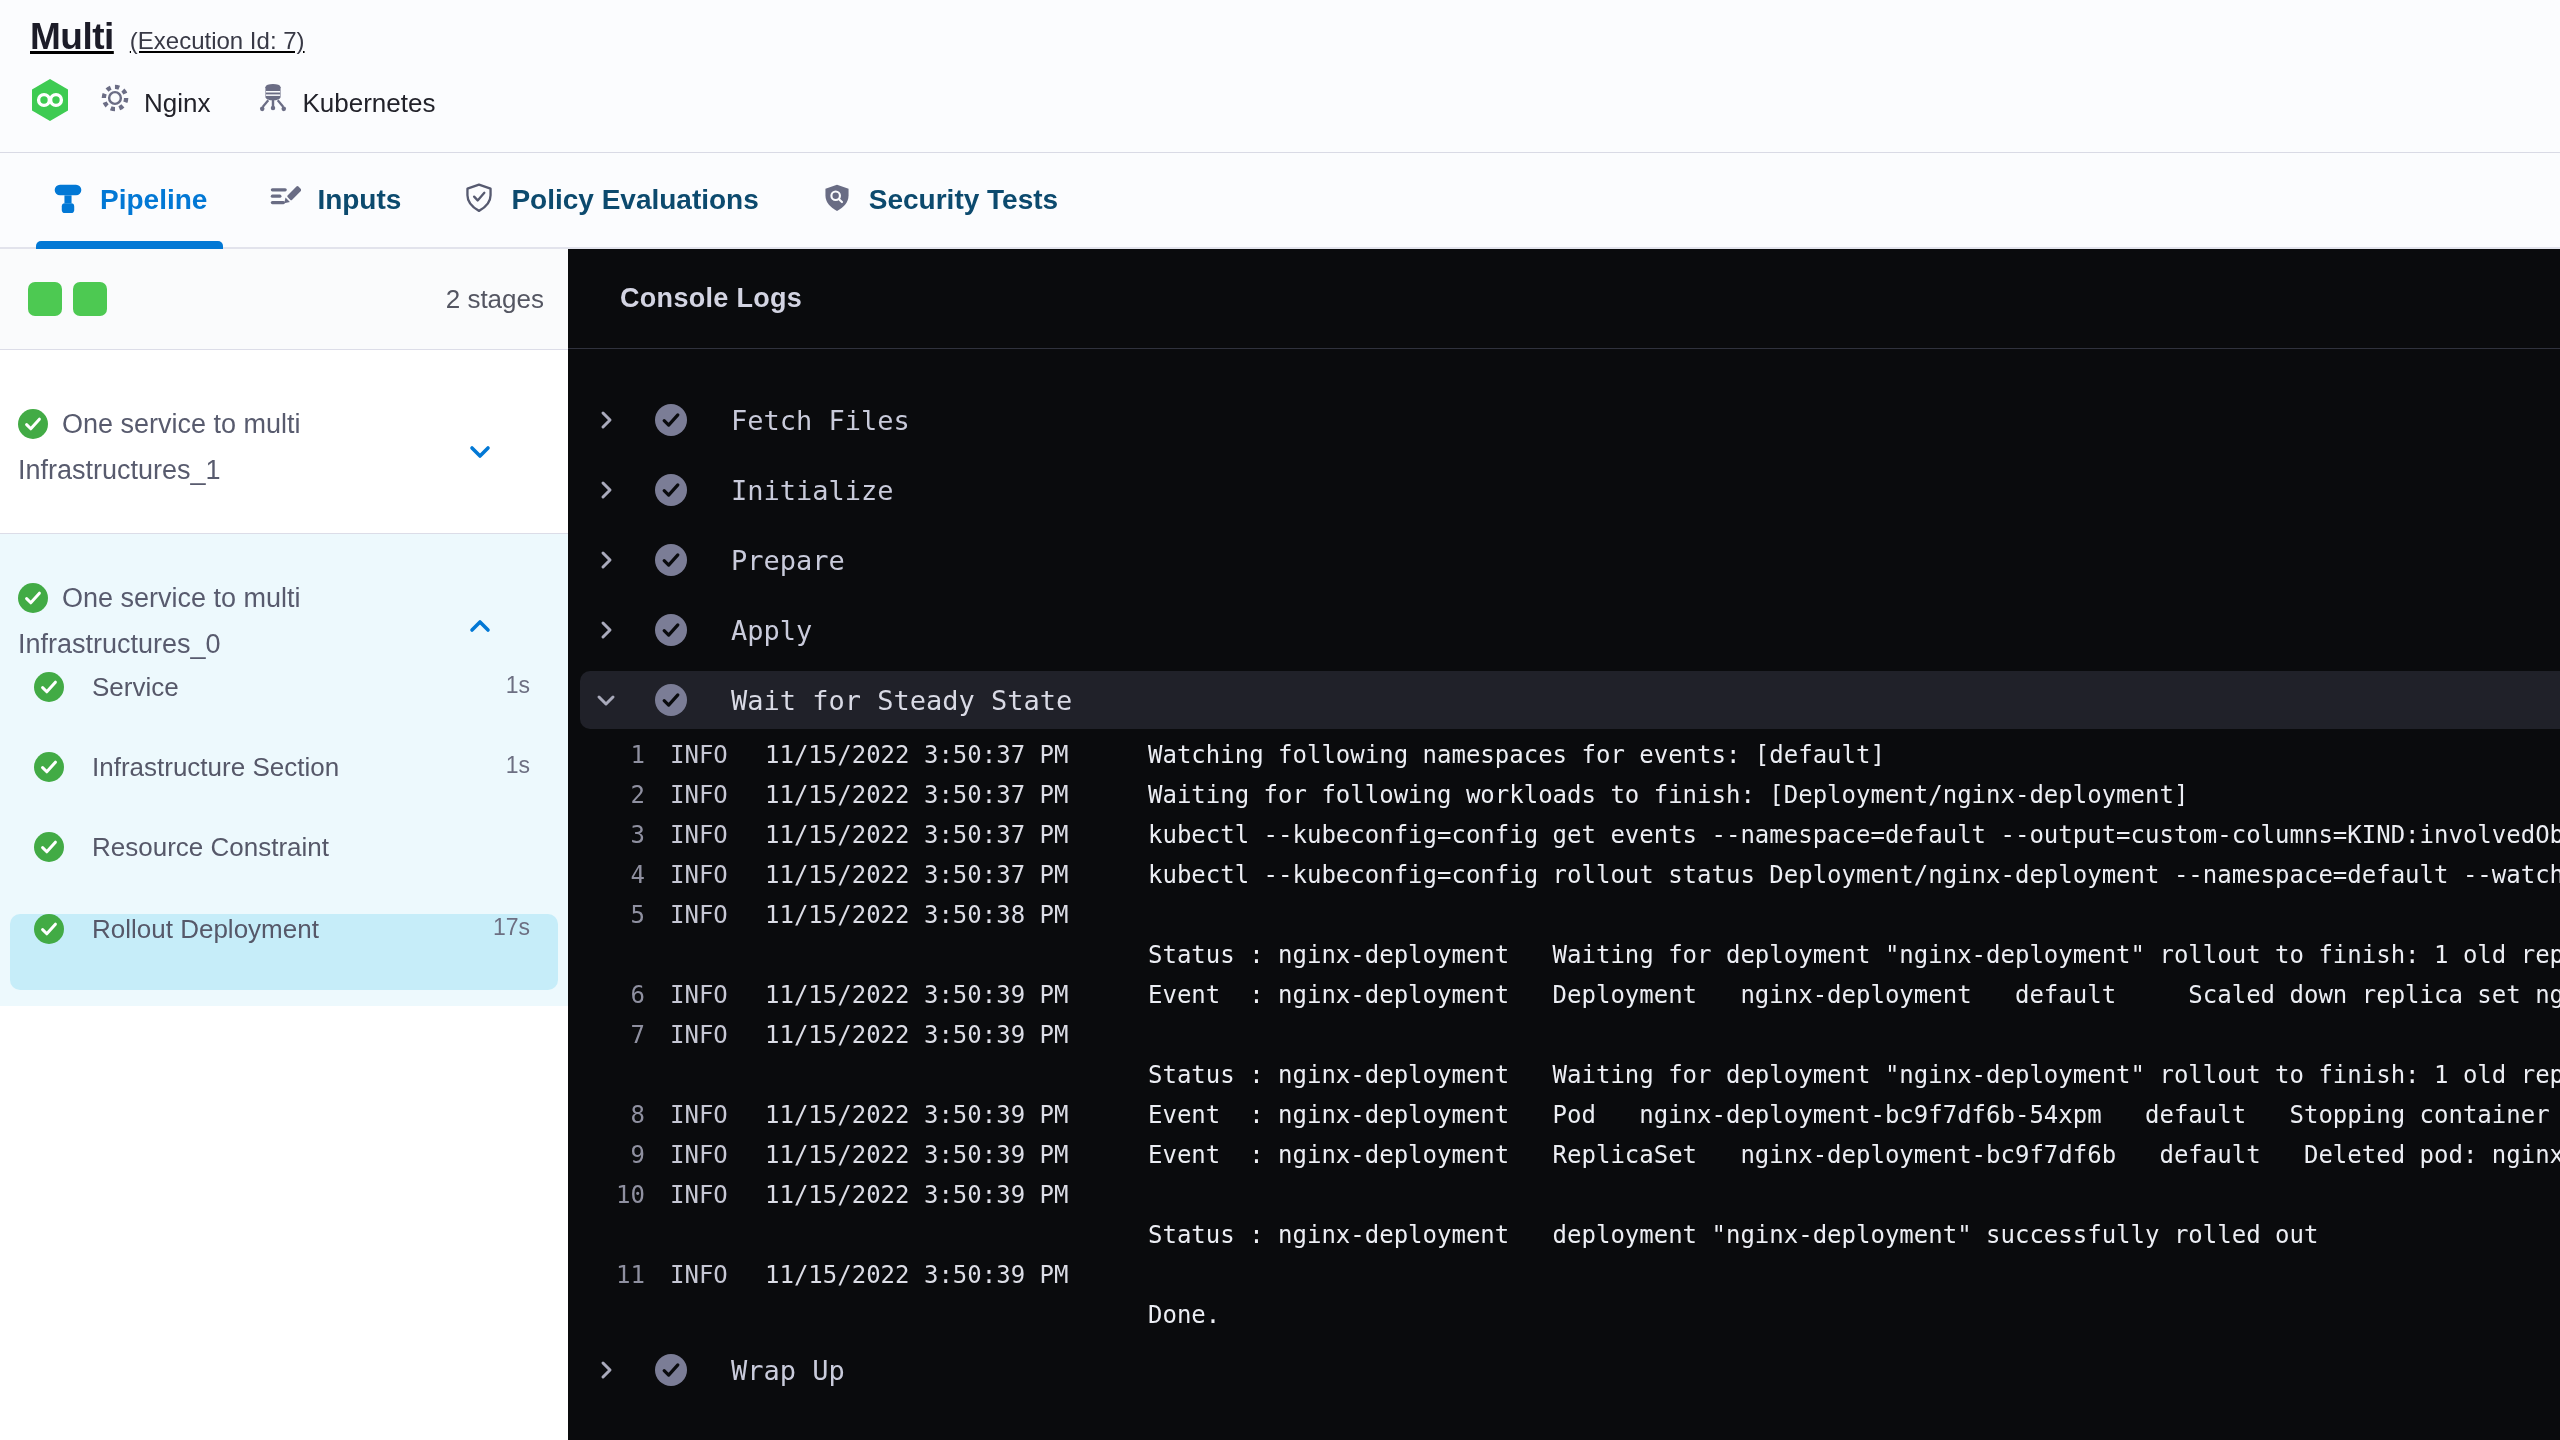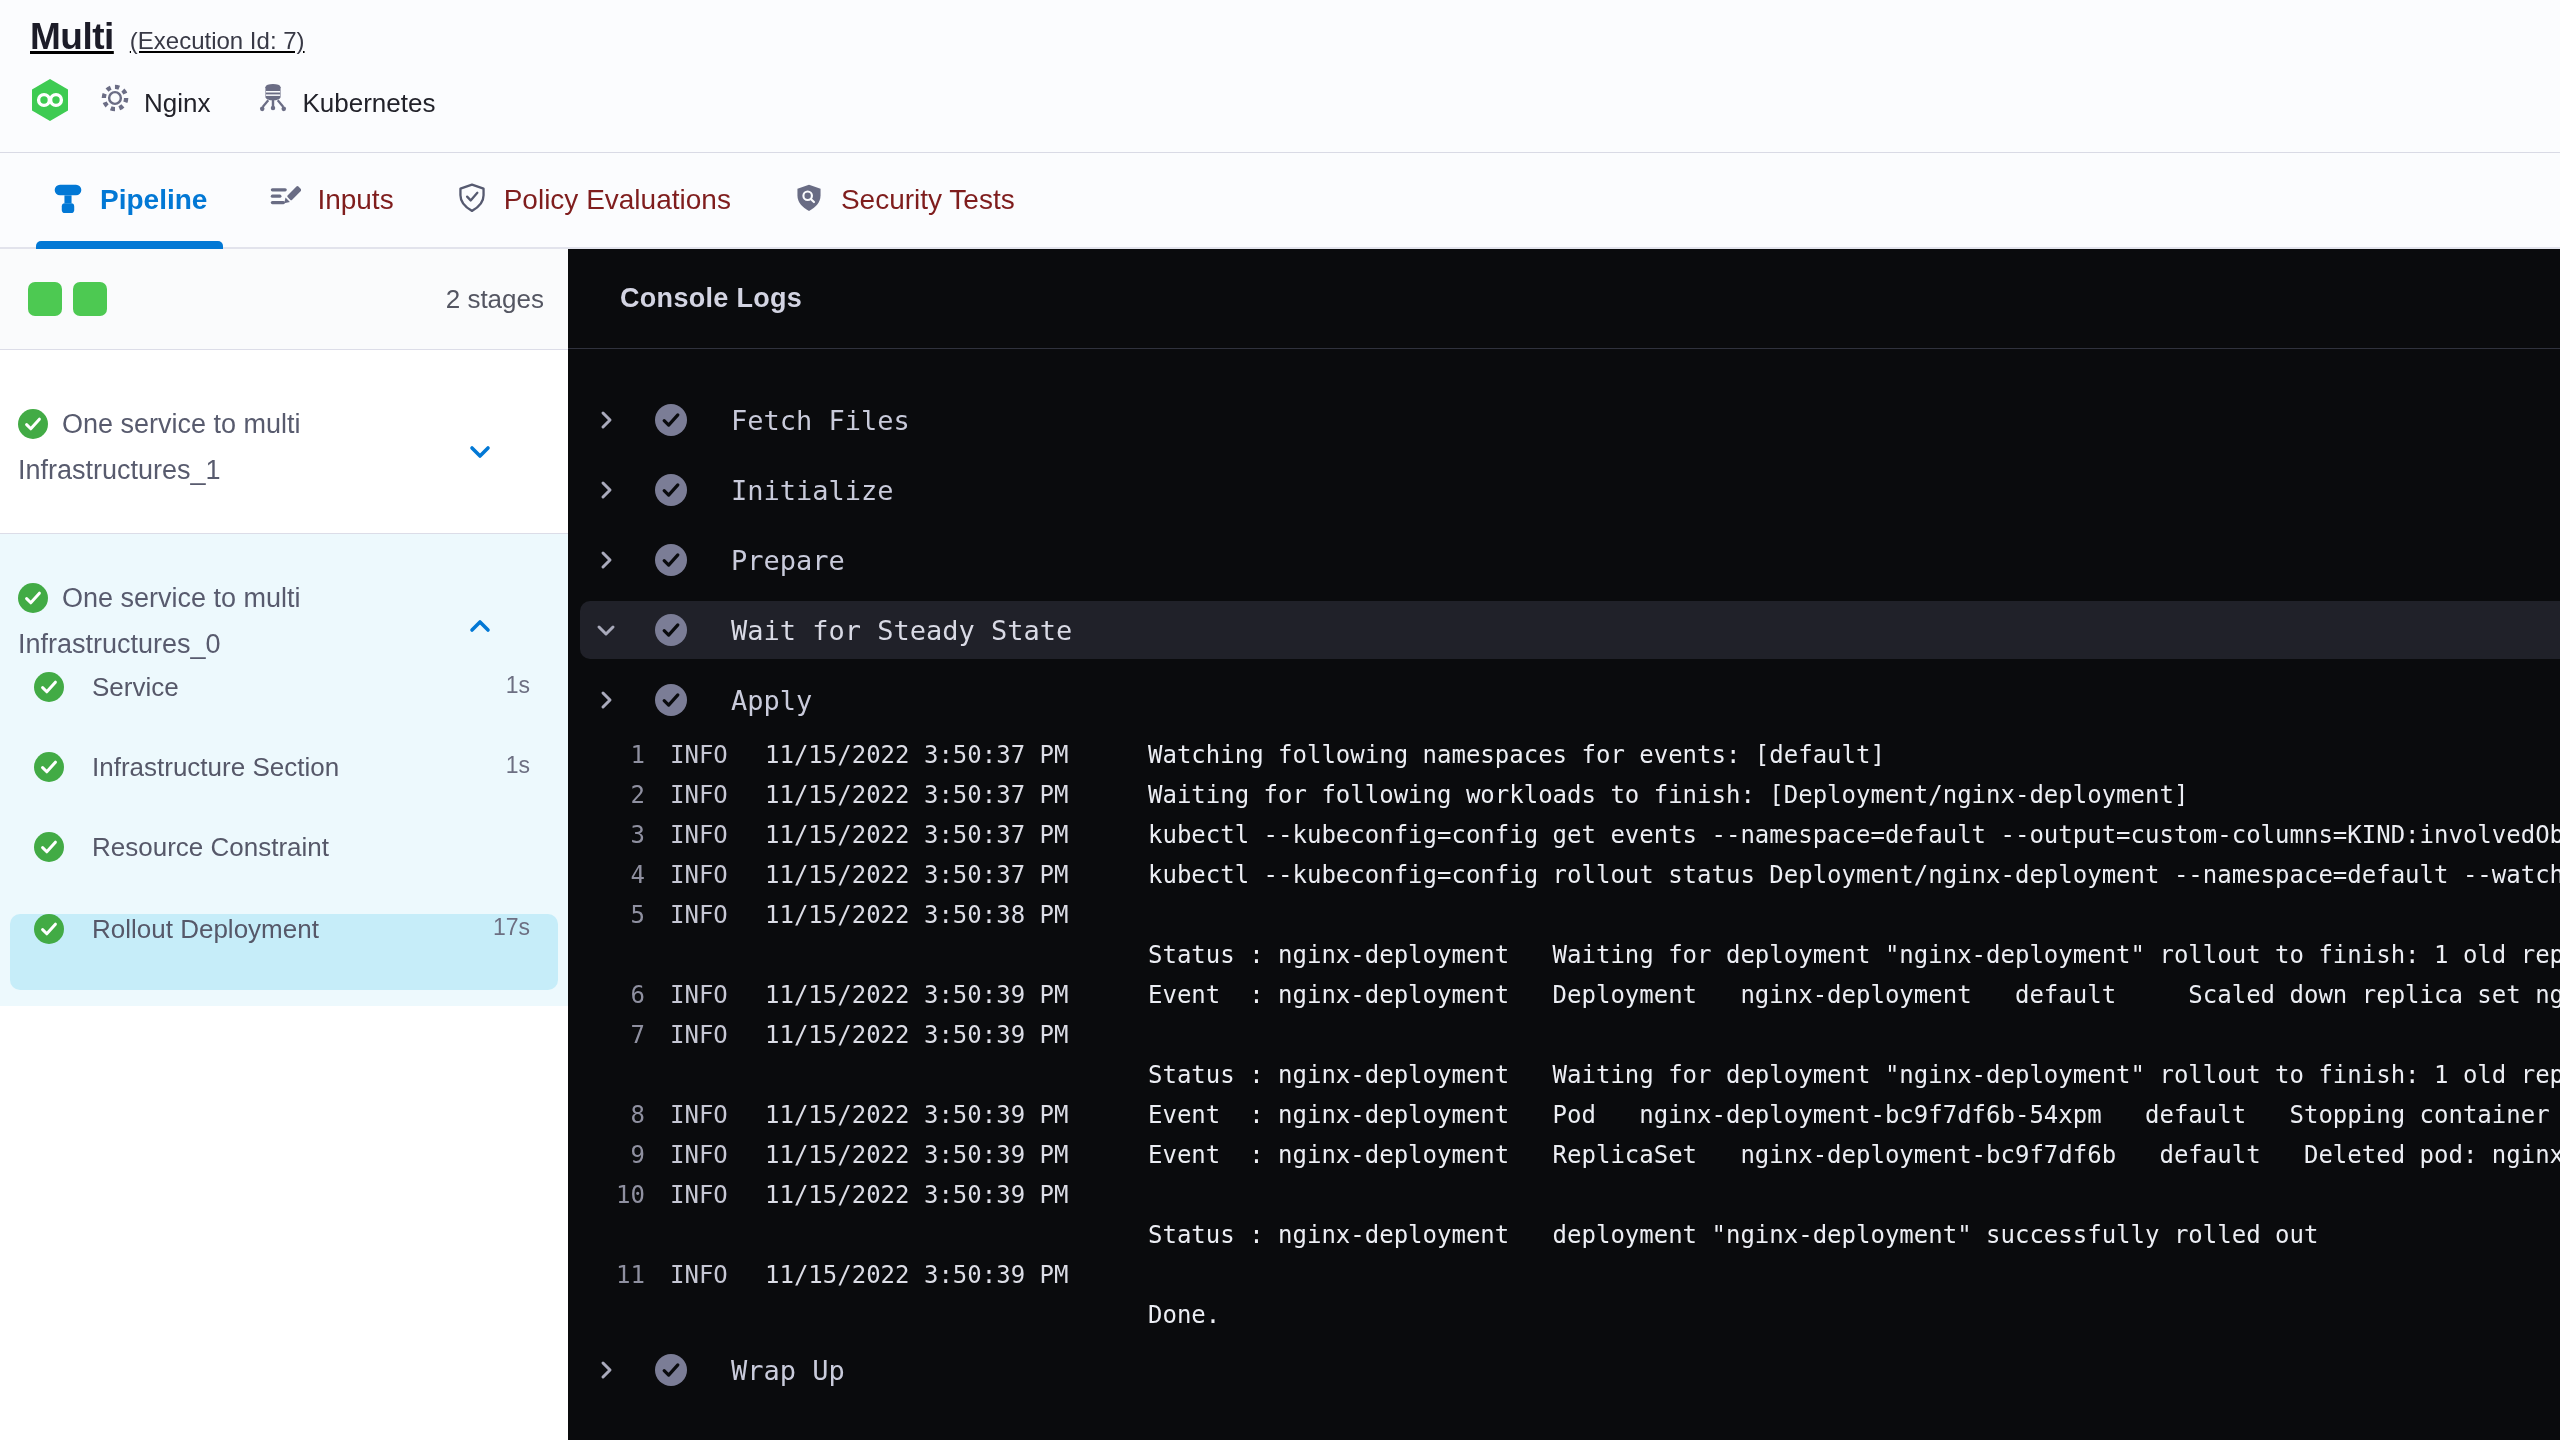--- a/index.html
+++ b/index.html
@@ -13,21 +13,21 @@
   .app-title { font-size:37px; font-weight:700; color:#1c1c28; letter-spacing:-0.5px; }
   .exec-id { font-size:24px; color:#383946; }
   .meta-row { display:flex; align-items:center; margin-top:20px; }
   .module-icon { margin-right:28px; display:flex; }
   .meta-item { display:flex; align-items:flex-end; gap:12px; margin-right:46px; }
   .meta-label { font-size:26px; color:#22222a; }
 
   
   .tab-bar { height:96px; background:#fbfcfe; border-bottom:2px solid #e2e3ec; display:flex; align-items:stretch; padding-left:42px; }
   .tab { display:flex; align-items:center; gap:16px; padding:0 10px; margin-right:42px; position:relative; cursor:pointer; }
-  .tab-label { font-size:28px; color:#7f1d1d; font-weight:400; }
+  .tab-label { font-size:28px; color:#0c4a6e; font-weight:700; }
   .tab.active .tab-label { color:#0278d5; font-weight:700; }
   .tab.active .underline { position:absolute; left:-6px; right:-6px; bottom:-2px; height:8px; background:#0278d5; border-radius:5px 5px 0 0; }
 
   
   .content { flex:1; display:flex; min-height:0; }
 
   
   .sidebar { width:568px; background:#ffffff; flex:none; display:flex; flex-direction:column; }
   .stages-summary { height:101px; background:#fafbfc; border-bottom:1px solid #dcdde8; display:flex; align-items:center; padding:0 24px 0 28px; }
   .stage-square { width:34px; height:34px; border-radius:7px; background:#4dc952; margin-right:11px; }
@@ -316,48 +316,48 @@
           </span>
           <span class="sec-check">
             <svg width="32" height="32" viewBox="0 0 30 30">
                 <circle cx="15" cy="15" r="15" fill="#7b7d96"></circle>
                 <path d="M8.6 15.6 l4.2 4.2 8.6 -9.6" fill="none" stroke="#0a0b0d" stroke-width="3" stroke-linecap="round" stroke-linejoin="round"></path>
               </svg>
           </span>
           <span class="section-label">Prepare</span>
         </div>
 
+        <div class="section-row">
+          <span class="sec-chevron">
+            <svg width="22" height="22" viewBox="0 0 22 22">
+                <path d="M8 4 l7 7 -7 7" fill="none" stroke="#a9aabb" stroke-width="3" stroke-linecap="round" stroke-linejoin="round"></path>
+              </svg>
+          </span>
+          <span class="sec-check">
+            <svg width="32" height="32" viewBox="0 0 30 30">
+                <circle cx="15" cy="15" r="15" fill="#7b7d96"></circle>
+                <path d="M8.6 15.6 l4.2 4.2 8.6 -9.6" fill="none" stroke="#0a0b0d" stroke-width="3" stroke-linecap="round" stroke-linejoin="round"></path>
+              </svg>
+          </span>
+          <span class="section-label">Apply</span>
+        </div>
+
         <div class="section-row active">
           <span class="sec-chevron">
             <svg width="22" height="22" viewBox="0 0 22 22">
                 <path d="M4 8 l7 7 7 -7" fill="none" stroke="#a9aabb" stroke-width="3" stroke-linecap="round" stroke-linejoin="round"></path>
               </svg>
           </span>
           <span class="sec-check">
             <svg width="32" height="32" viewBox="0 0 30 30">
                 <circle cx="15" cy="15" r="15" fill="#7b7d96"></circle>
                 <path d="M8.6 15.6 l4.2 4.2 8.6 -9.6" fill="none" stroke="#0a0b0d" stroke-width="3" stroke-linecap="round" stroke-linejoin="round"></path>
               </svg>
           </span>
           <span class="section-label">Wait for Steady State</span>
-        </div>
-
-        <div class="section-row">
-          <span class="sec-chevron">
-            <svg width="22" height="22" viewBox="0 0 22 22">
-                <path d="M8 4 l7 7 -7 7" fill="none" stroke="#a9aabb" stroke-width="3" stroke-linecap="round" stroke-linejoin="round"></path>
-              </svg>
-          </span>
-          <span class="sec-check">
-            <svg width="32" height="32" viewBox="0 0 30 30">
-                <circle cx="15" cy="15" r="15" fill="#7b7d96"></circle>
-                <path d="M8.6 15.6 l4.2 4.2 8.6 -9.6" fill="none" stroke="#0a0b0d" stroke-width="3" stroke-linecap="round" stroke-linejoin="round"></path>
-              </svg>
-          </span>
-          <span class="section-label">Apply</span>
         </div>
 
         <div class="log-area">
           <div class="log-row"><span class="log-num">1</span><span class="log-level">INFO</span><span class="log-time">11/15/2022 3:50:37 PM</span><span class="log-msg">Watching following namespaces for events: [default]</span></div>
           <div class="log-row"><span class="log-num">2</span><span class="log-level">INFO</span><span class="log-time">11/15/2022 3:50:37 PM</span><span class="log-msg">Waiting for following workloads to finish: [Deployment/nginx-deployment]</span></div>
           <div class="log-row"><span class="log-num">3</span><span class="log-level">INFO</span><span class="log-time">11/15/2022 3:50:37 PM</span><span class="log-msg">kubectl --kubeconfig=config get events --namespace=default --output=custom-columns=KIND:involvedOb</span></div>
           <div class="log-row"><span class="log-num">4</span><span class="log-level">INFO</span><span class="log-time">11/15/2022 3:50:37 PM</span><span class="log-msg">kubectl --kubeconfig=config rollout status Deployment/nginx-deployment --namespace=default --watch</span></div>
           <div class="log-row"><span class="log-num">5</span><span class="log-level">INFO</span><span class="log-time">11/15/2022 3:50:38 PM</span><span class="log-msg"></span></div>
           <div class="log-row"><span class="log-num"></span><span class="log-level"></span><span class="log-time"></span><span class="log-msg">Status : nginx-deployment   Waiting for deployment "nginx-deployment" rollout to finish: 1 old rep</span></div>
           <div class="log-row"><span class="log-num">6</span><span class="log-level">INFO</span><span class="log-time">11/15/2022 3:50:39 PM</span><span class="log-msg">Event  : nginx-deployment   Deployment   nginx-deployment   default     Scaled down replica set ng</span></div>

